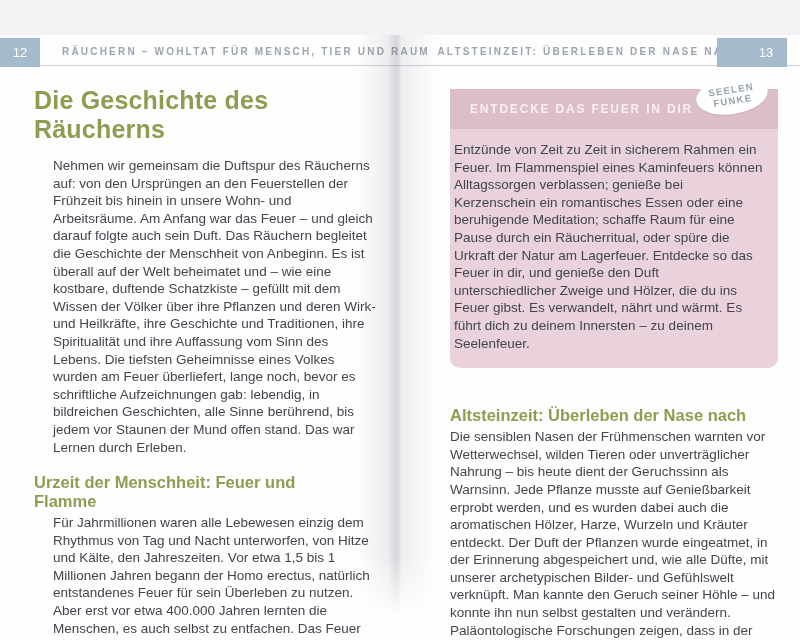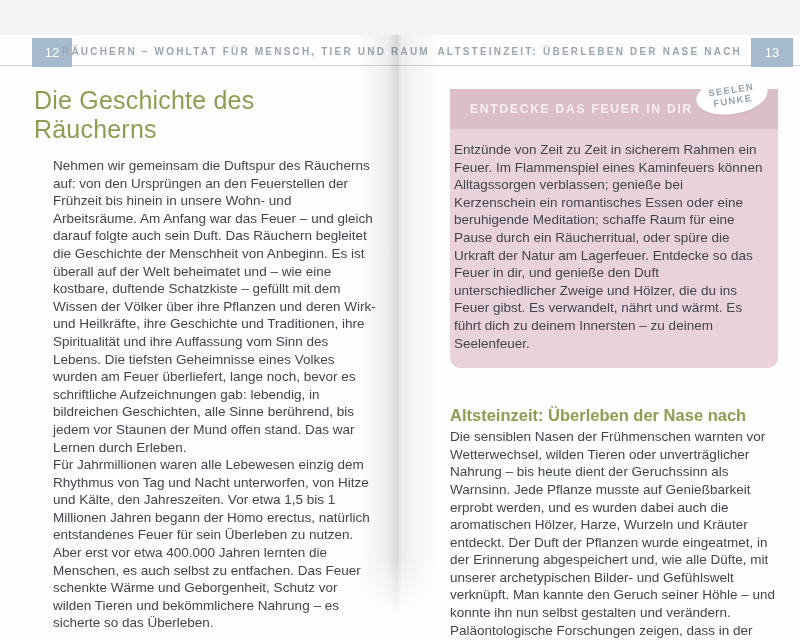--- a/index.html
+++ b/index.html
@@ -36,22 +36,22 @@
     position: absolute;
     top: 38px;
     height: 29px;
     background: var(--tab-blue, #a6bacd);
     color: #ffffff;
     font-size: 13px;
     display: flex;
     align-items: center;
     justify-content: center;
   }
-  .page-tab.left { left: 0; width: 40px; margin-left: 32px; }
-  .page-tab.right { right: 7px; width: 42px; }
+  .page-tab.left { left: 0; width: 40px; }
+  .page-tab.right { right: 13px; width: 42px; padding-left: 28px; }
   .running-title {
     position: absolute;
     top: 38px;
     height: 28px;
     line-height: 28px;
     font-size: 10px;
     font-weight: 600;
     letter-spacing: 2.2px;
     color: var(--header-gray, #9ba5af);
     white-space: nowrap;
@@ -62,21 +62,21 @@
   
   .main-left {
     position: absolute;
     top: 86px;
     left: 34px;
     width: 343px;
   }
   .main-left h1 {
     margin: 0 0 13px 0;
     font-size: 25px;
-    font-weight: 400;
+    font-weight: 700;
     letter-spacing: 0.2px;
     color: var(--accent-green, #8e9d51);
   }
   .body-text {
     margin: 0;
     font-size: 13.5px;
     line-height: 17.6px;
     color: var(--body-text, #41454c);
   }
   .indent { margin-left: 19px; width: 324px; }
@@ -166,20 +166,21 @@
 
 <div class="page-tab left">12</div>
 <div class="running-title left">RÄUCHERN – WOHLTAT FÜR MENSCH, TIER UND RAUM</div>
 
 <div class="running-title right">ALTSTEINZEIT: ÜBERLEBEN DER NASE NACH</div>
 <div class="page-tab right">13</div>
 
 <div class="main-left">
   <h1>Die Geschichte des Räucherns</h1>
   <p class="body-text indent">Nehmen wir gemeinsam die Duftspur des Räucherns auf: von den Ursprüngen an den Feuerstellen der Frühzeit bis hinein in unsere Wohn- und Arbeitsräume. Am Anfang war das Feuer – und gleich darauf folgte auch sein Duft. Das Räuchern begleitet die Geschichte der Menschheit von Anbeginn. Es ist überall auf der Welt beheimatet und – wie eine kostbare, duftende Schatzkiste – gefüllt mit dem Wissen der Völker über ihre Pflanzen und deren Wirk- und Heilkräfte, ihre Geschichte und Traditionen, ihre Spiritualität und ihre Auffassung vom Sinn des Lebens. Die tiefsten Geheimnisse eines Volkes wurden am Feuer überliefert, lange noch, bevor es schriftliche Aufzeichnungen gab: lebendig, in bildreichen Geschichten, alle Sinne berührend, bis jedem vor Staunen der Mund offen stand. Das war Lernen durch Erleben.</p>
+  <h2 class="section-head indent">Urzeit der Menschheit: Feuer und Flamme</h2>
   <p class="body-text indent">Für Jahrmillionen waren alle Lebewesen einzig dem Rhythmus von Tag und Nacht unterworfen, von Hitze und Kälte, den Jahreszeiten. Vor etwa 1,5 bis 1 Millionen Jahren begann der Homo erectus, natürlich entstandenes Feuer für sein Überleben zu nutzen. Aber erst vor etwa 400.000 Jahren lernten die Menschen, es auch selbst zu entfachen. Das Feuer schenkte Wärme und Geborgenheit, Schutz vor wilden Tieren und bekömmlichere Nahrung – es sicherte so das Überleben.</p>
 </div>
 
 <div class="main-right">
   <div class="infobox">
     <div class="infobox-header">ENTDECKE DAS FEUER IN DIR</div>
     <div class="badge">
       <span>SEELEN</span>
       <span>FUNKE</span>
     </div>

